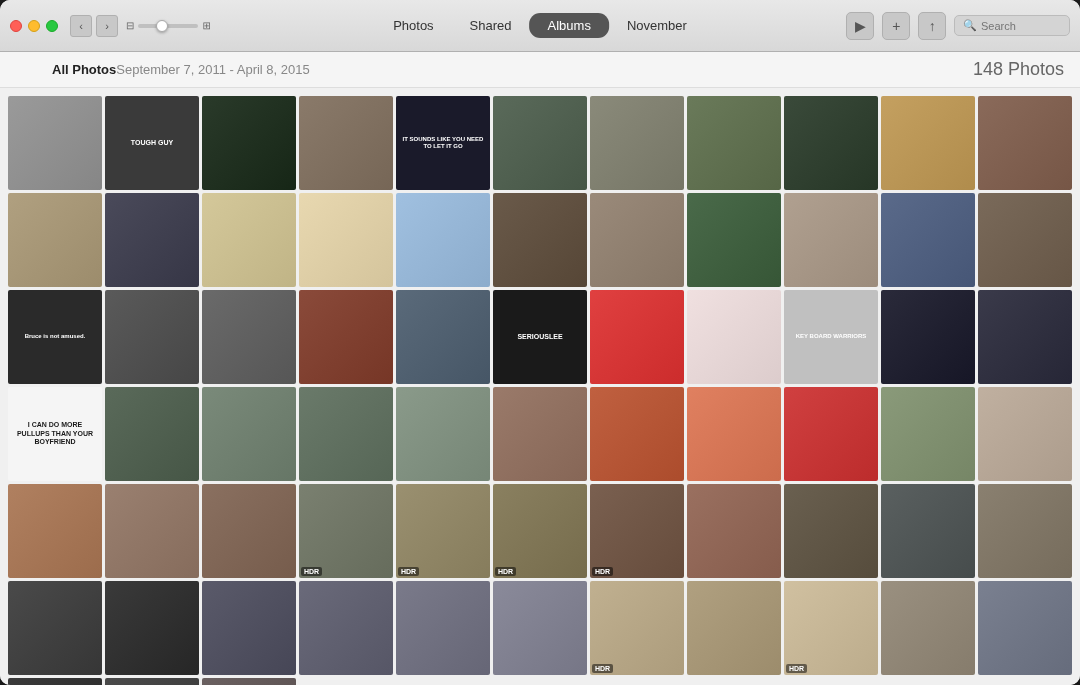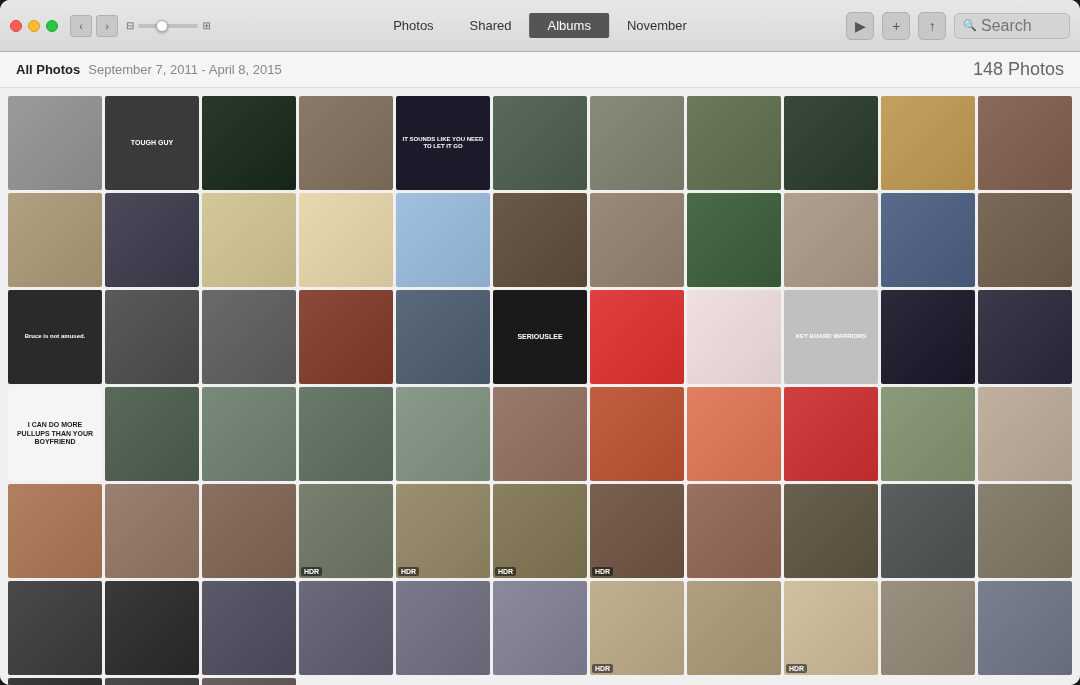--- a/index.html
+++ b/index.html
@@ -116,21 +116,21 @@
       padding: 5px 18px;
       font-size: 13px;
       color: #333;
       cursor: pointer;
       border-radius: 5px;
     }
 
     .tab.active {
       background: #555;
       color: white;
-      border-radius: 2px;
+      border-radius: 11px;
     }
 
     .titlebar-right {
       margin-left: auto;
       display: flex;
       align-items: center;
       gap: 8px;
     }
 
     .icon-btn {
@@ -154,41 +154,41 @@
       border-radius: 5px;
       padding: 3px 8px;
       gap: 4px;
       border: 1px solid #bbb;
     }
 
     .search-box input {
       background: transparent;
       border: none;
       outline: none;
-      font-size: 16px;
+      font-size: 11px;
       color: #555;
       width: 80px;
     }
 
     
     .subheader {
       height: 36px;
       background: #f5f5f5;
       display: flex;
       align-items: center;
       padding: 0 16px;
       border-bottom: 1px solid #ddd;
       flex-shrink: 0;
     }
 
     .breadcrumb {
       display: flex;
       align-items: center;
-      gap: 8px;
       font-size: 13px;
+      margin-left: 36px;
     }
 
     .breadcrumb-all {
       font-weight: 600;
       color: #222;
     }
 
     .breadcrumb-date {
       color: #888;
     }

